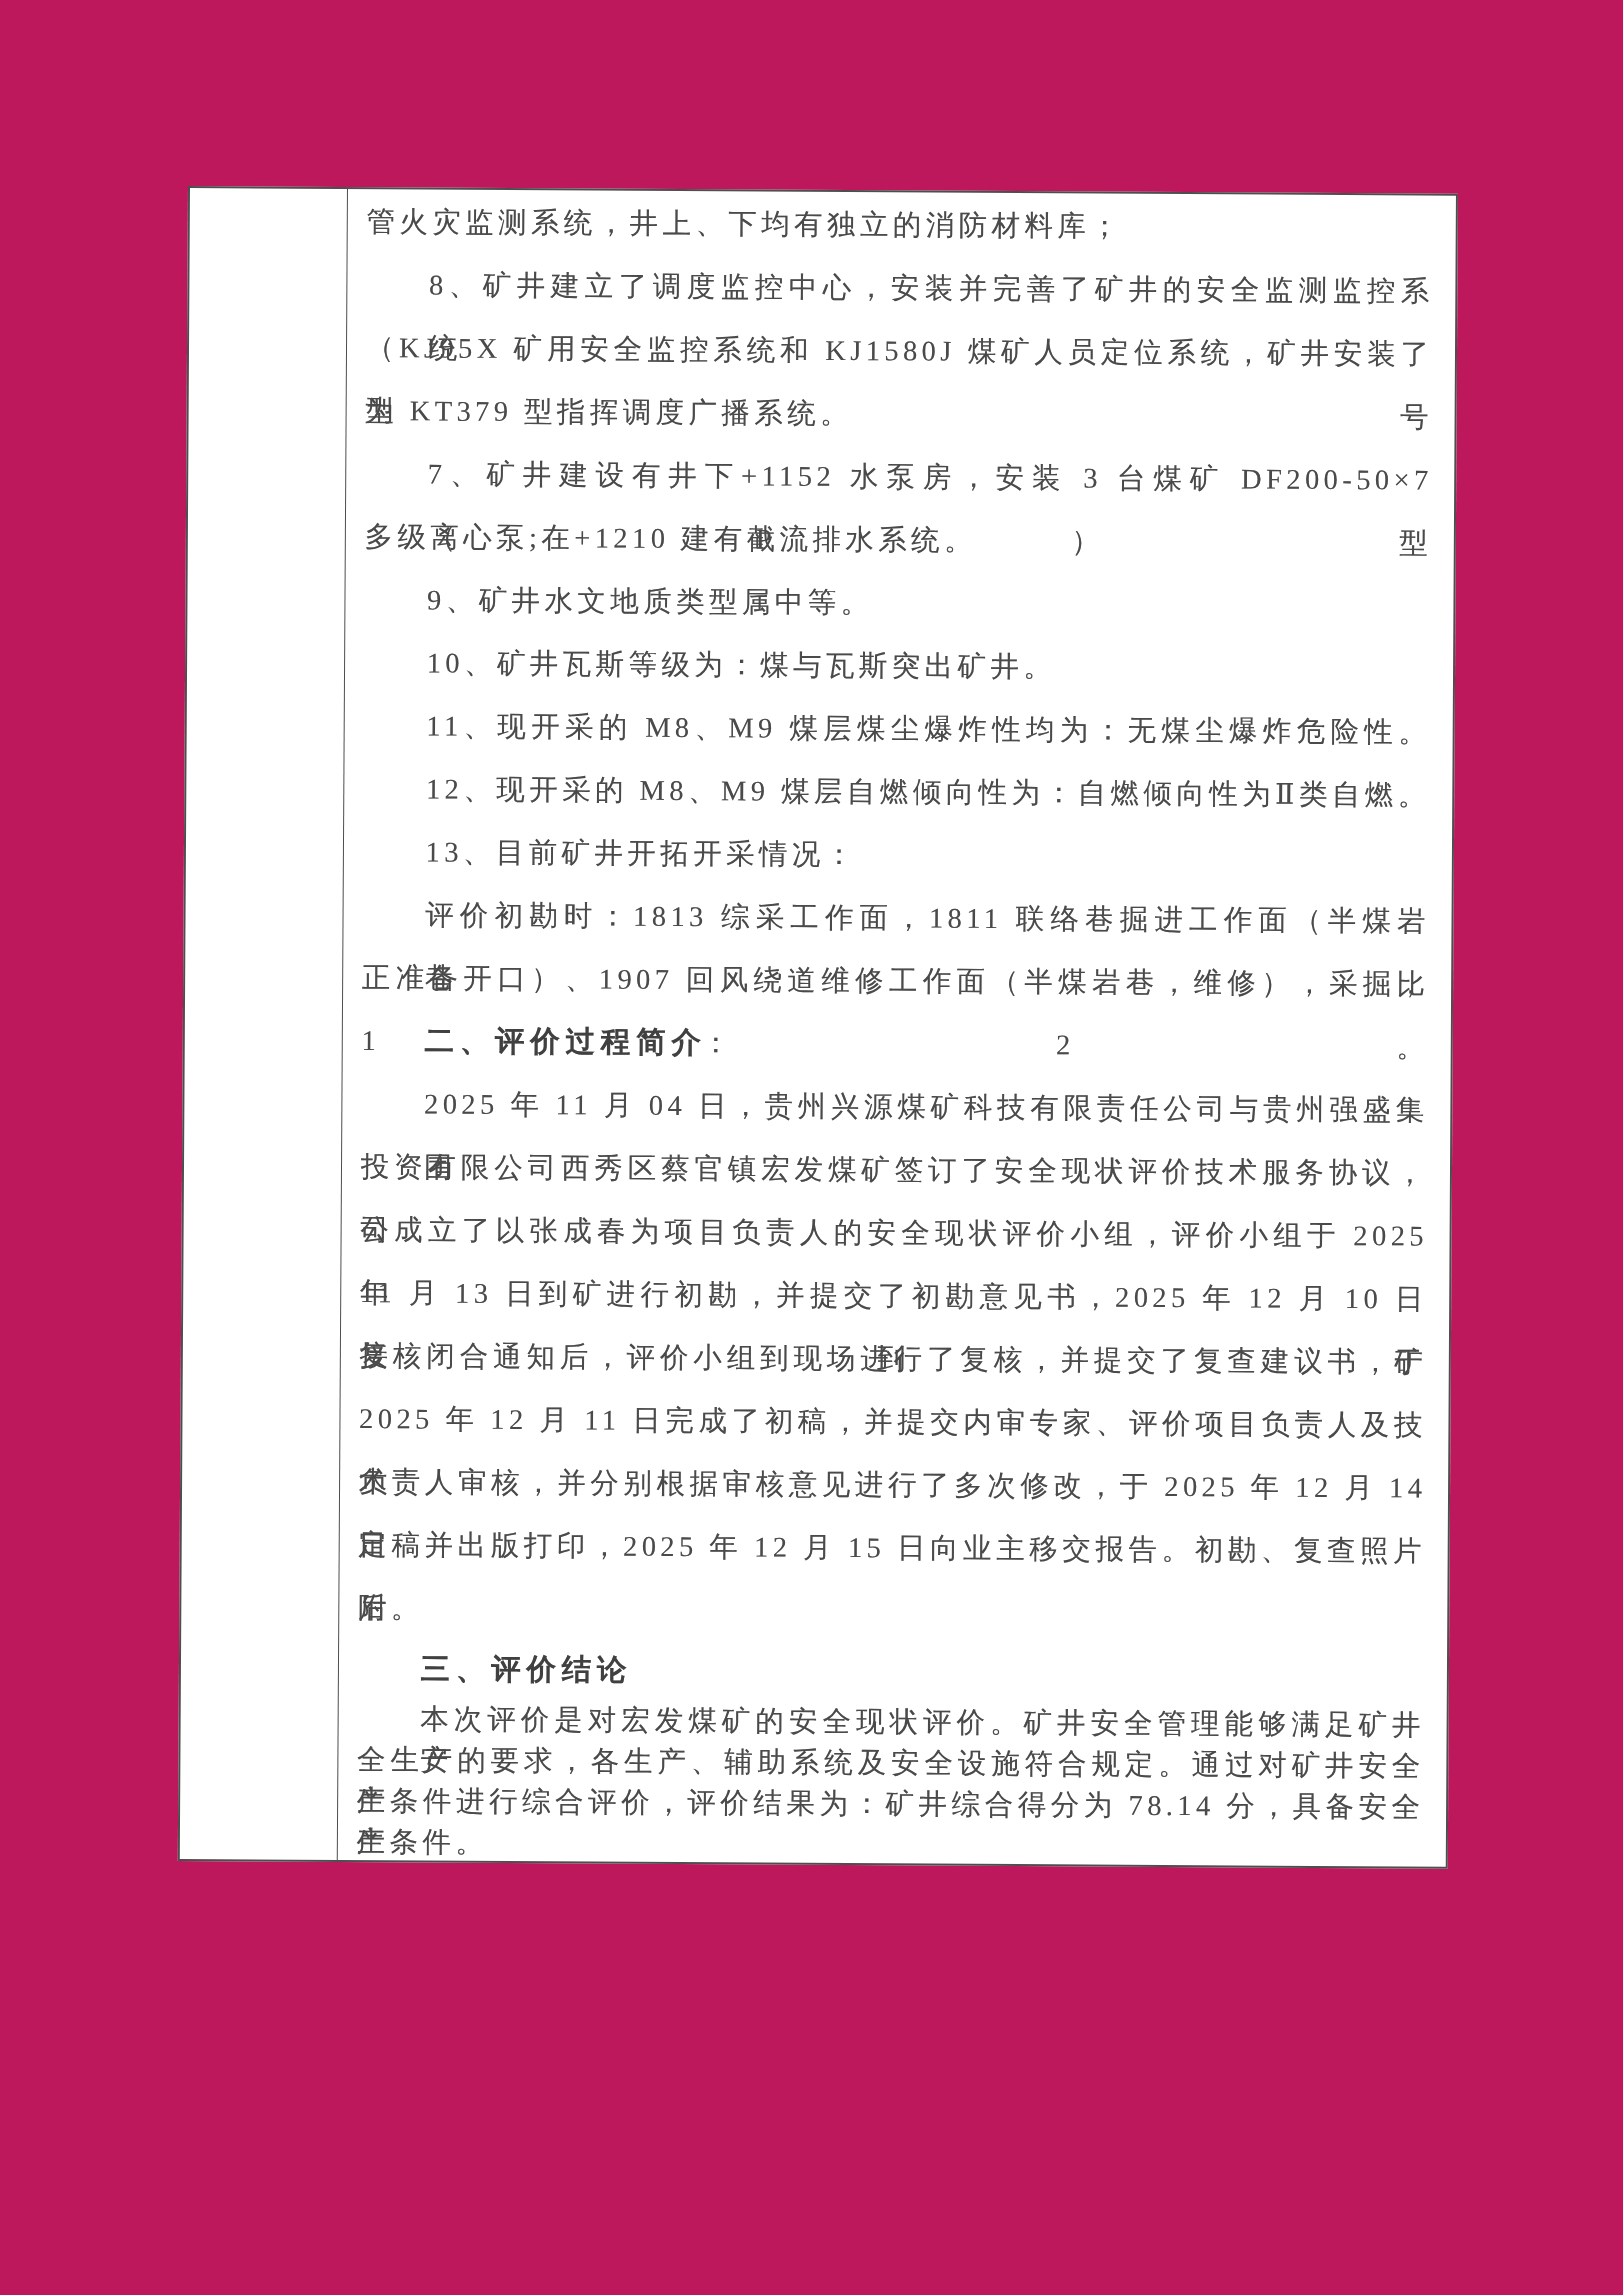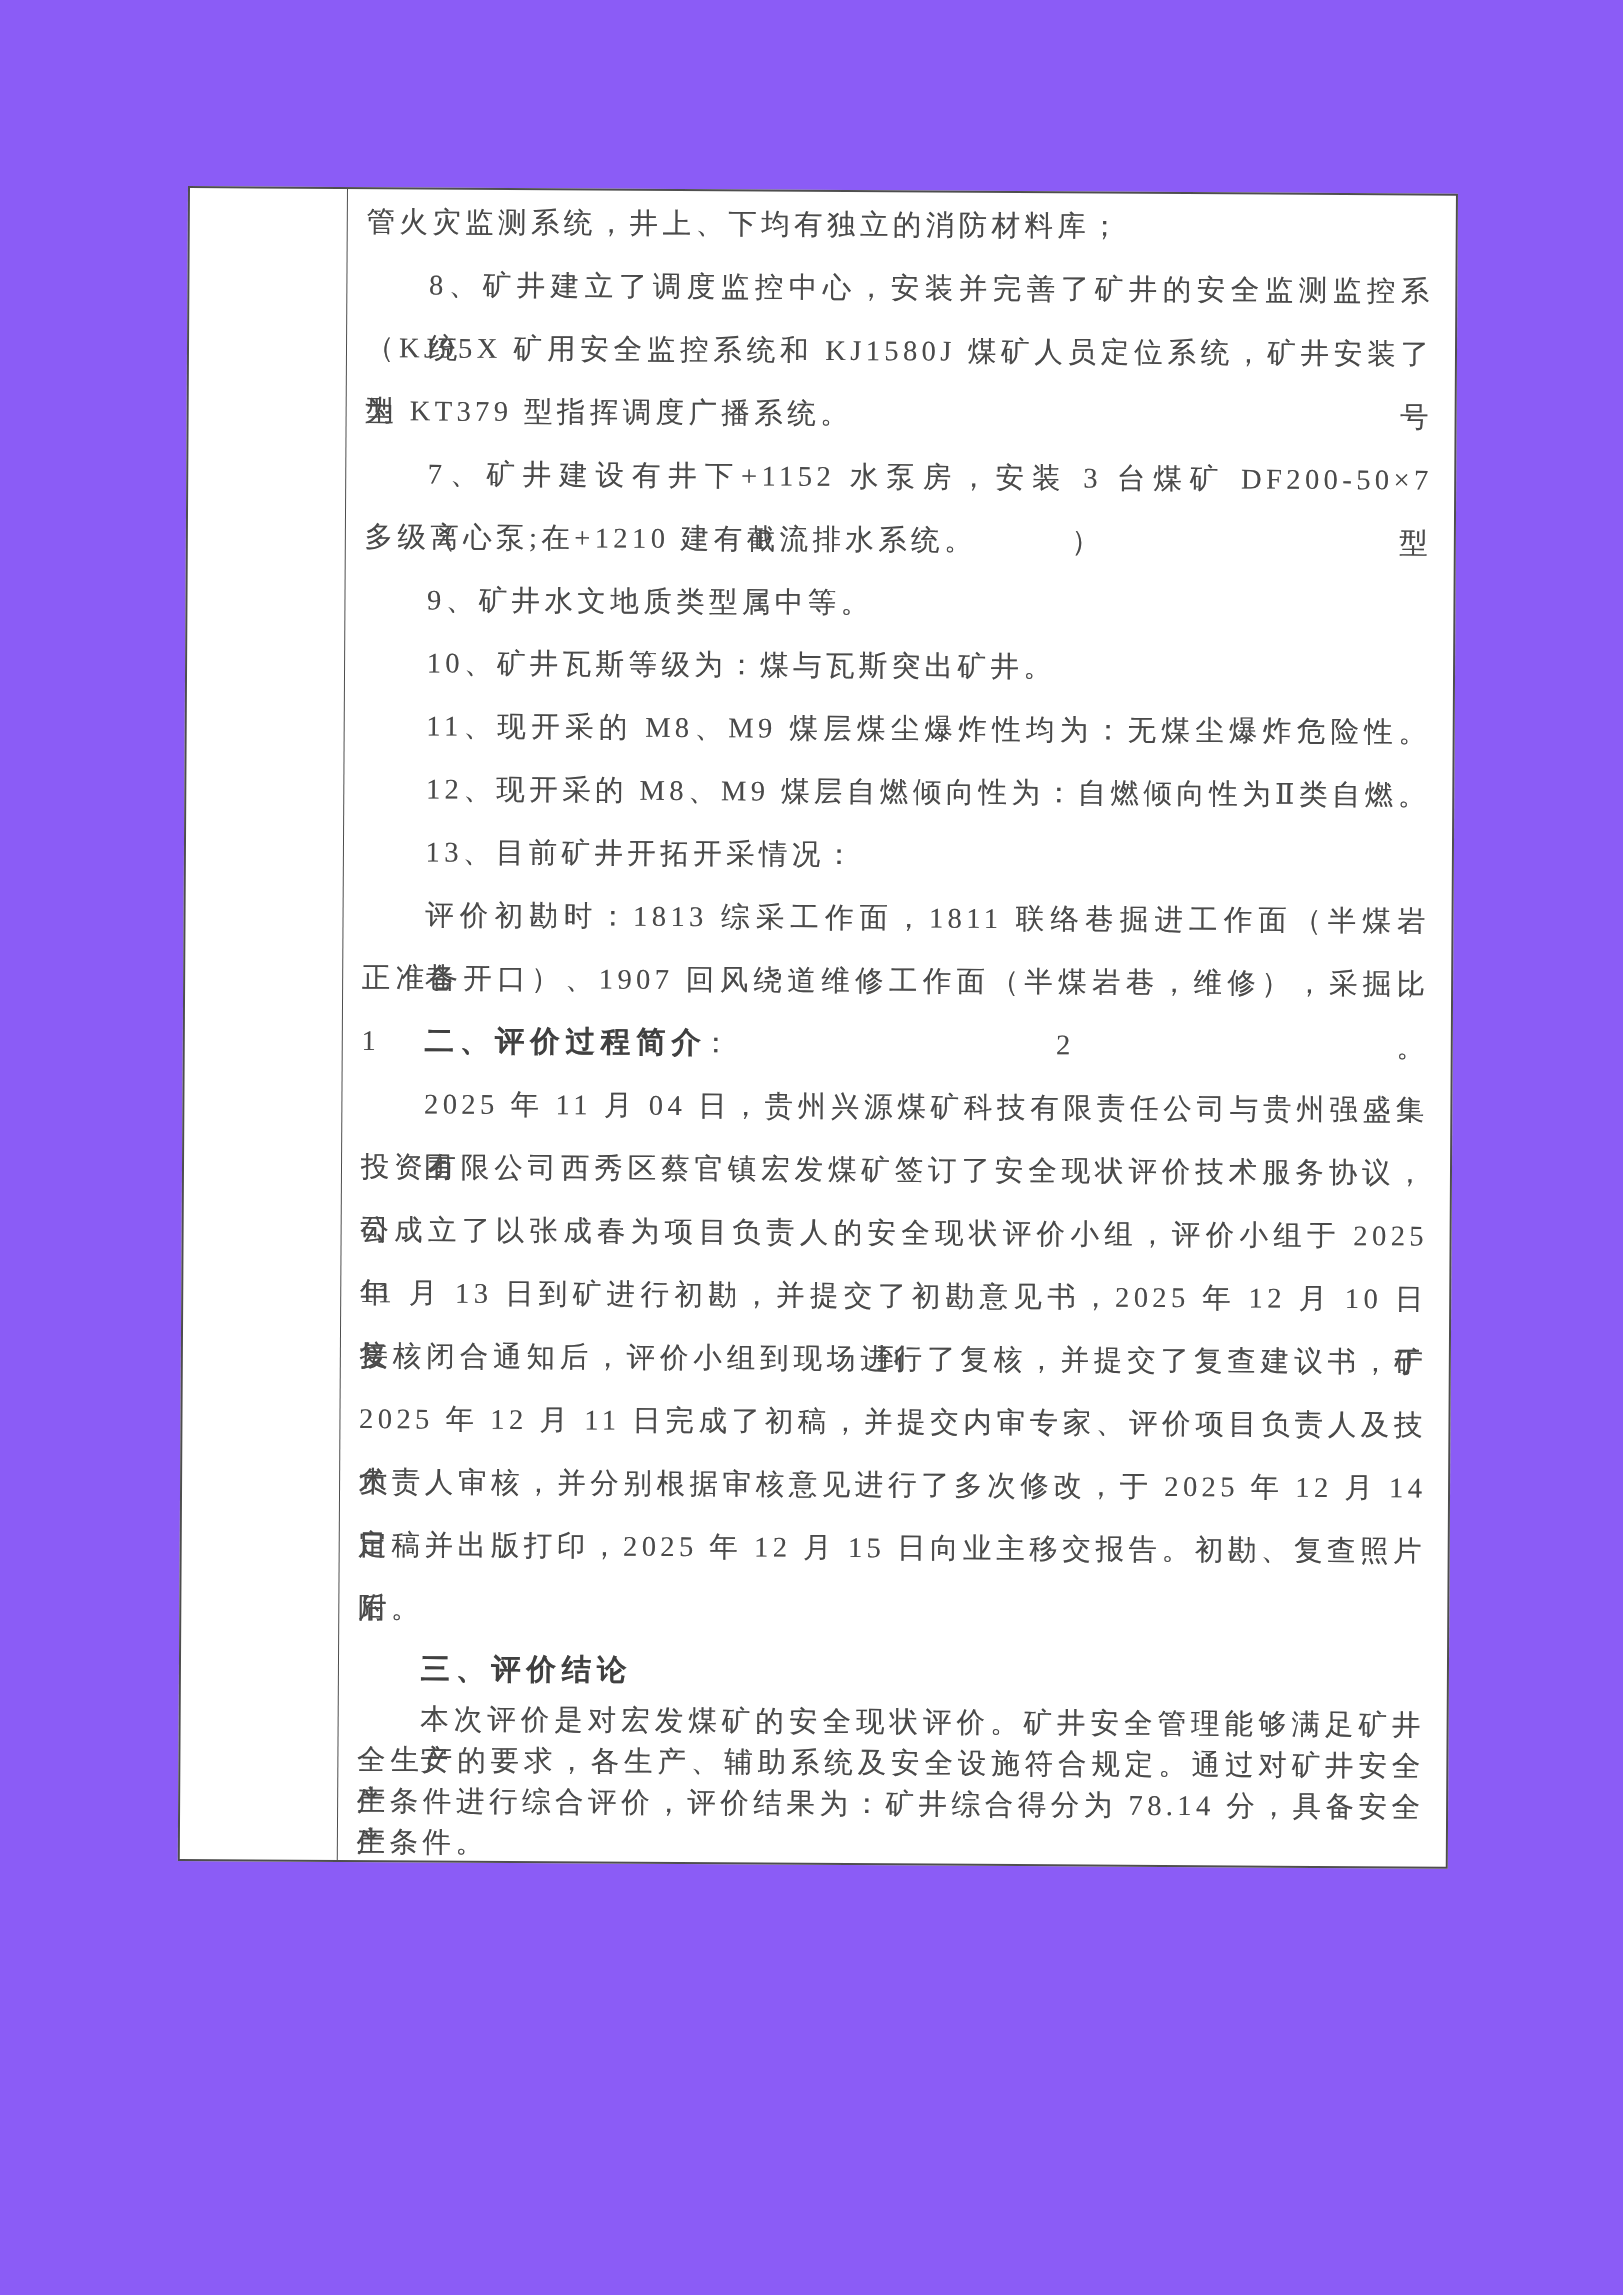--- a/index.html
+++ b/index.html
@@ -1,19 +1,19 @@
 <!DOCTYPE html>
 <html style="font-size:7.9px"><head>
 <meta charset="utf-8">
 <style>
   html,body{margin:0;padding:0;background:#ffffff;}
   .page{
     position:relative;
     width:1623px;height:2295px;
-    background:#8b5cf6;
+    background:#be185d;
     overflow:hidden;
     font-family:"Liberation Serif","DejaVu Serif",serif;
     text-decoration:underline;
   }
   .report-table{
     position:absolute;
     left:188px;top:186px;
     width:1270px;height:1675px;
     box-sizing:border-box;
     border:2.5px solid #4e4e4e;

